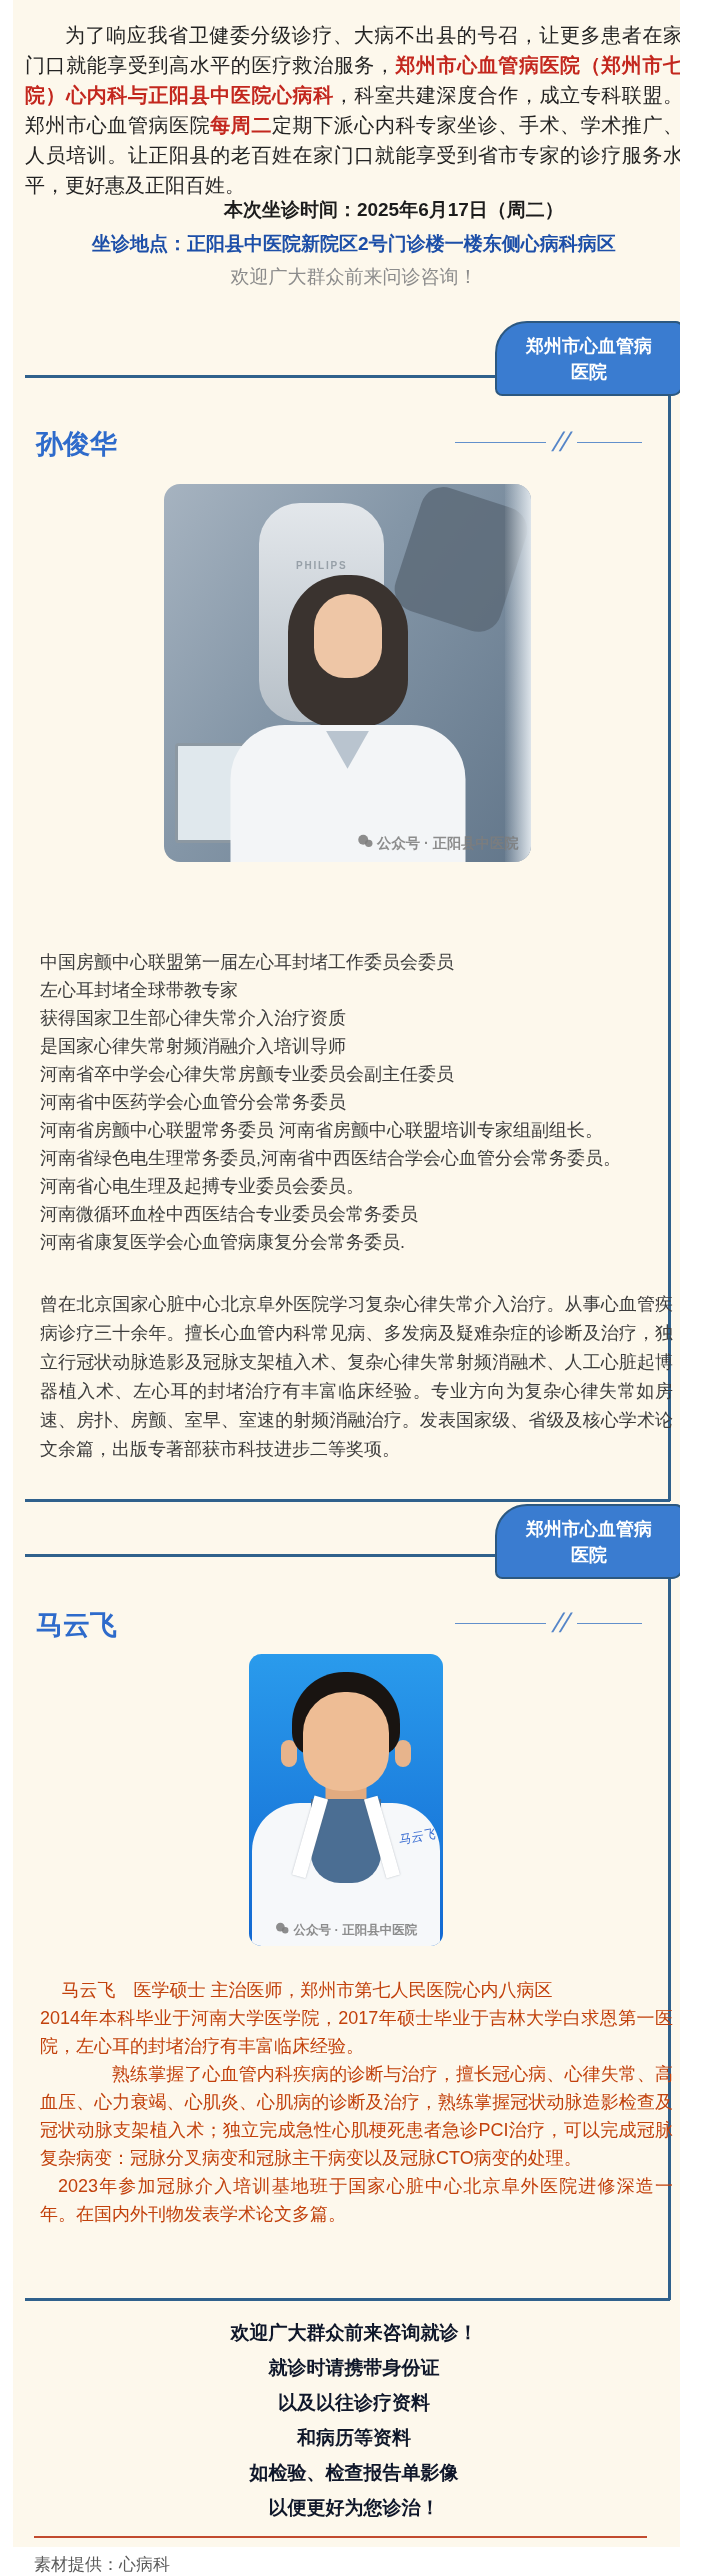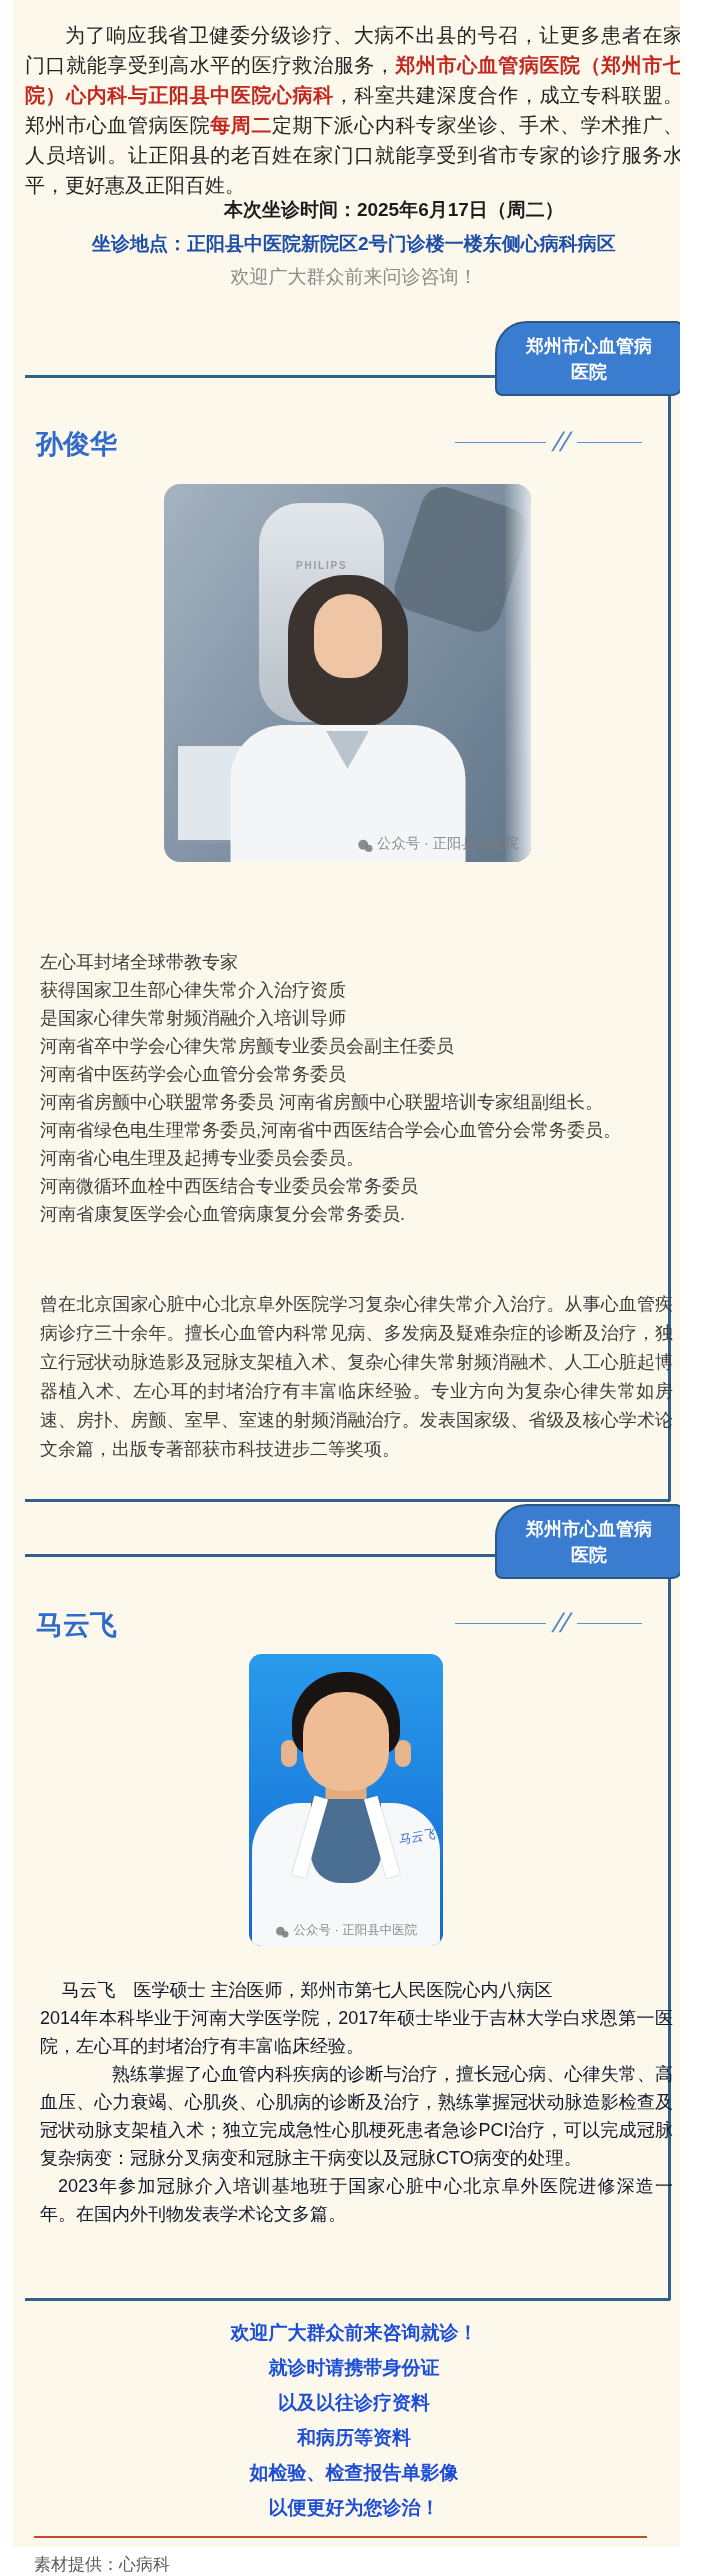--- a/index.html
+++ b/index.html
@@ -66,43 +66,43 @@
   .p2-ear{top:86px;width:16px;height:27px;background:#e7b48c;border-radius:8px;}
   .p2-ear.l{left:32px;} .p2-ear.r{right:32px;}
   .p2-face{left:50%;top:38px;width:86px;height:99px;transform:translateX(-50%);background:#EEBD95;border-radius:41px 41px 38px 38px;}
   .p2-neck{left:50%;top:131px;width:41px;height:32px;transform:translateX(-50%);background:#e2ab80;}
   .p2-coat{left:50%;bottom:0;width:188px;height:143px;transform:translateX(-50%);background:#f6f8fa;border-radius:48px 48px 0 0;}
   .p2-shirt{left:50%;top:-3.6px;width:70px;height:84px;transform:translateX(-50%);background:#4B6E93;border-radius:0 0 29px 29px;}
   .p2-lapel{top:-7.2px;width:14.3px;height:82px;background:#ffffff;box-shadow:0 0 1.8px rgba(90,105,120,.45);}
   .p2-lapel.l{left:50%;transform:translateX(-43px) rotate(16deg);}
   .p2-lapel.r{left:50%;transform:translateX(29px) rotate(-16deg);}
   .p2-sign{right:7.2px;bottom:100px;color:#3B6ED2;font-size:12.5px;font-style:italic;transform:rotate(-10deg);}
-  .watermark{position:absolute;display:flex;align-items:flex-end;gap:4.5px;color:rgba(125,125,125,.88);}
+  .watermark{position:absolute;display:flex;align-items:flex-start;gap:4.5px;color:rgba(125,125,125,.88);font-weight:bold;}
   .wm1{right:12.5px;bottom:9px;font-size:14.3px;}
   .wm2{left:50%;transform:translateX(-50%);bottom:7.2px;font-size:12.5px;white-space:nowrap;}
   .wm-icon{display:inline-flex;}
 
   
   .doc1-title{position:absolute;left:40px;top:894px;width:633px;font-size:18px;color:#3d3d3d;}
   .creds{position:absolute;left:40px;top:948px;width:633px;font-size:18px;color:#3d3d3d;}
   .cred{height:28px;line-height:28px;white-space:nowrap;}
   .bio1{position:absolute;left:40px;top:1290px;width:633px;margin:0;font-size:18px;line-height:29px;
         text-align:justify;color:#3d3d3d;}
 
   
   .bio2{position:absolute;left:40px;top:1976px;width:633px;font-size:18px;line-height:28px;
-        text-align:justify;color:#0f172a;}
+        text-align:justify;color:#c2410c;}
   .bio2 p{margin:0;}
   .bio2 .ind1{text-indent:1.2em;}
   .bio2 .ind4{text-indent:4em;}
   .bio2 .ind2{text-indent:1em;}
 
   
   .bottom-block{position:absolute;left:13.4px;top:2315px;width:681px;text-align:center;
-                font-size:19px;font-weight:700;color:#1d4ed8;}
+                font-size:19px;font-weight:700;color:#0f172a;}
   .bottom-line{height:35px;line-height:35px;}
   .red-divider{position:absolute;left:34px;top:2536px;width:613px;height:1.8px;background:#C24B2F;}
   .credit{position:absolute;left:34px;top:2553px;font-size:17px;color:#5a5a5a;}
 </style>
 </head>
 <body>
 
 <div class="page">
   <div class="content-bg"></div>
 
@@ -144,20 +144,21 @@
         <svg width="16" height="14.3" viewBox="0 0 18 16">
             <circle cx="7" cy="6.5" r="5.6" fill="currentColor"></circle>
             <circle cx="13.2" cy="10.5" r="4.2" fill="currentColor"></circle>
           </svg>
       </span>
       <span>公众号 · 正阳县中医院</span>
     </div>
   </div>
 
   <div class="creds">
+    <div class="cred">中国房颤中心联盟第一届左心耳封堵工作委员会委员</div>
     <div class="cred">左心耳封堵全球带教专家</div>
     <div class="cred">获得国家卫生部心律失常介入治疗资质</div>
     <div class="cred">是国家心律失常射频消融介入培训导师</div>
     <div class="cred">河南省卒中学会心律失常房颤专业委员会副主任委员</div>
     <div class="cred">河南省中医药学会心血管分会常务委员</div>
     <div class="cred">河南省房颤中心联盟常务委员 河南省房颤中心联盟培训专家组副组长。</div>
     <div class="cred">河南省绿色电生理常务委员,河南省中西医结合学会心血管分会常务委员。</div>
     <div class="cred">河南省心电生理及起搏专业委员会委员。</div>
     <div class="cred">河南微循环血栓中西医结合专业委员会常务委员</div>
     <div class="cred">河南省康复医学会心血管病康复分会常务委员.</div>

